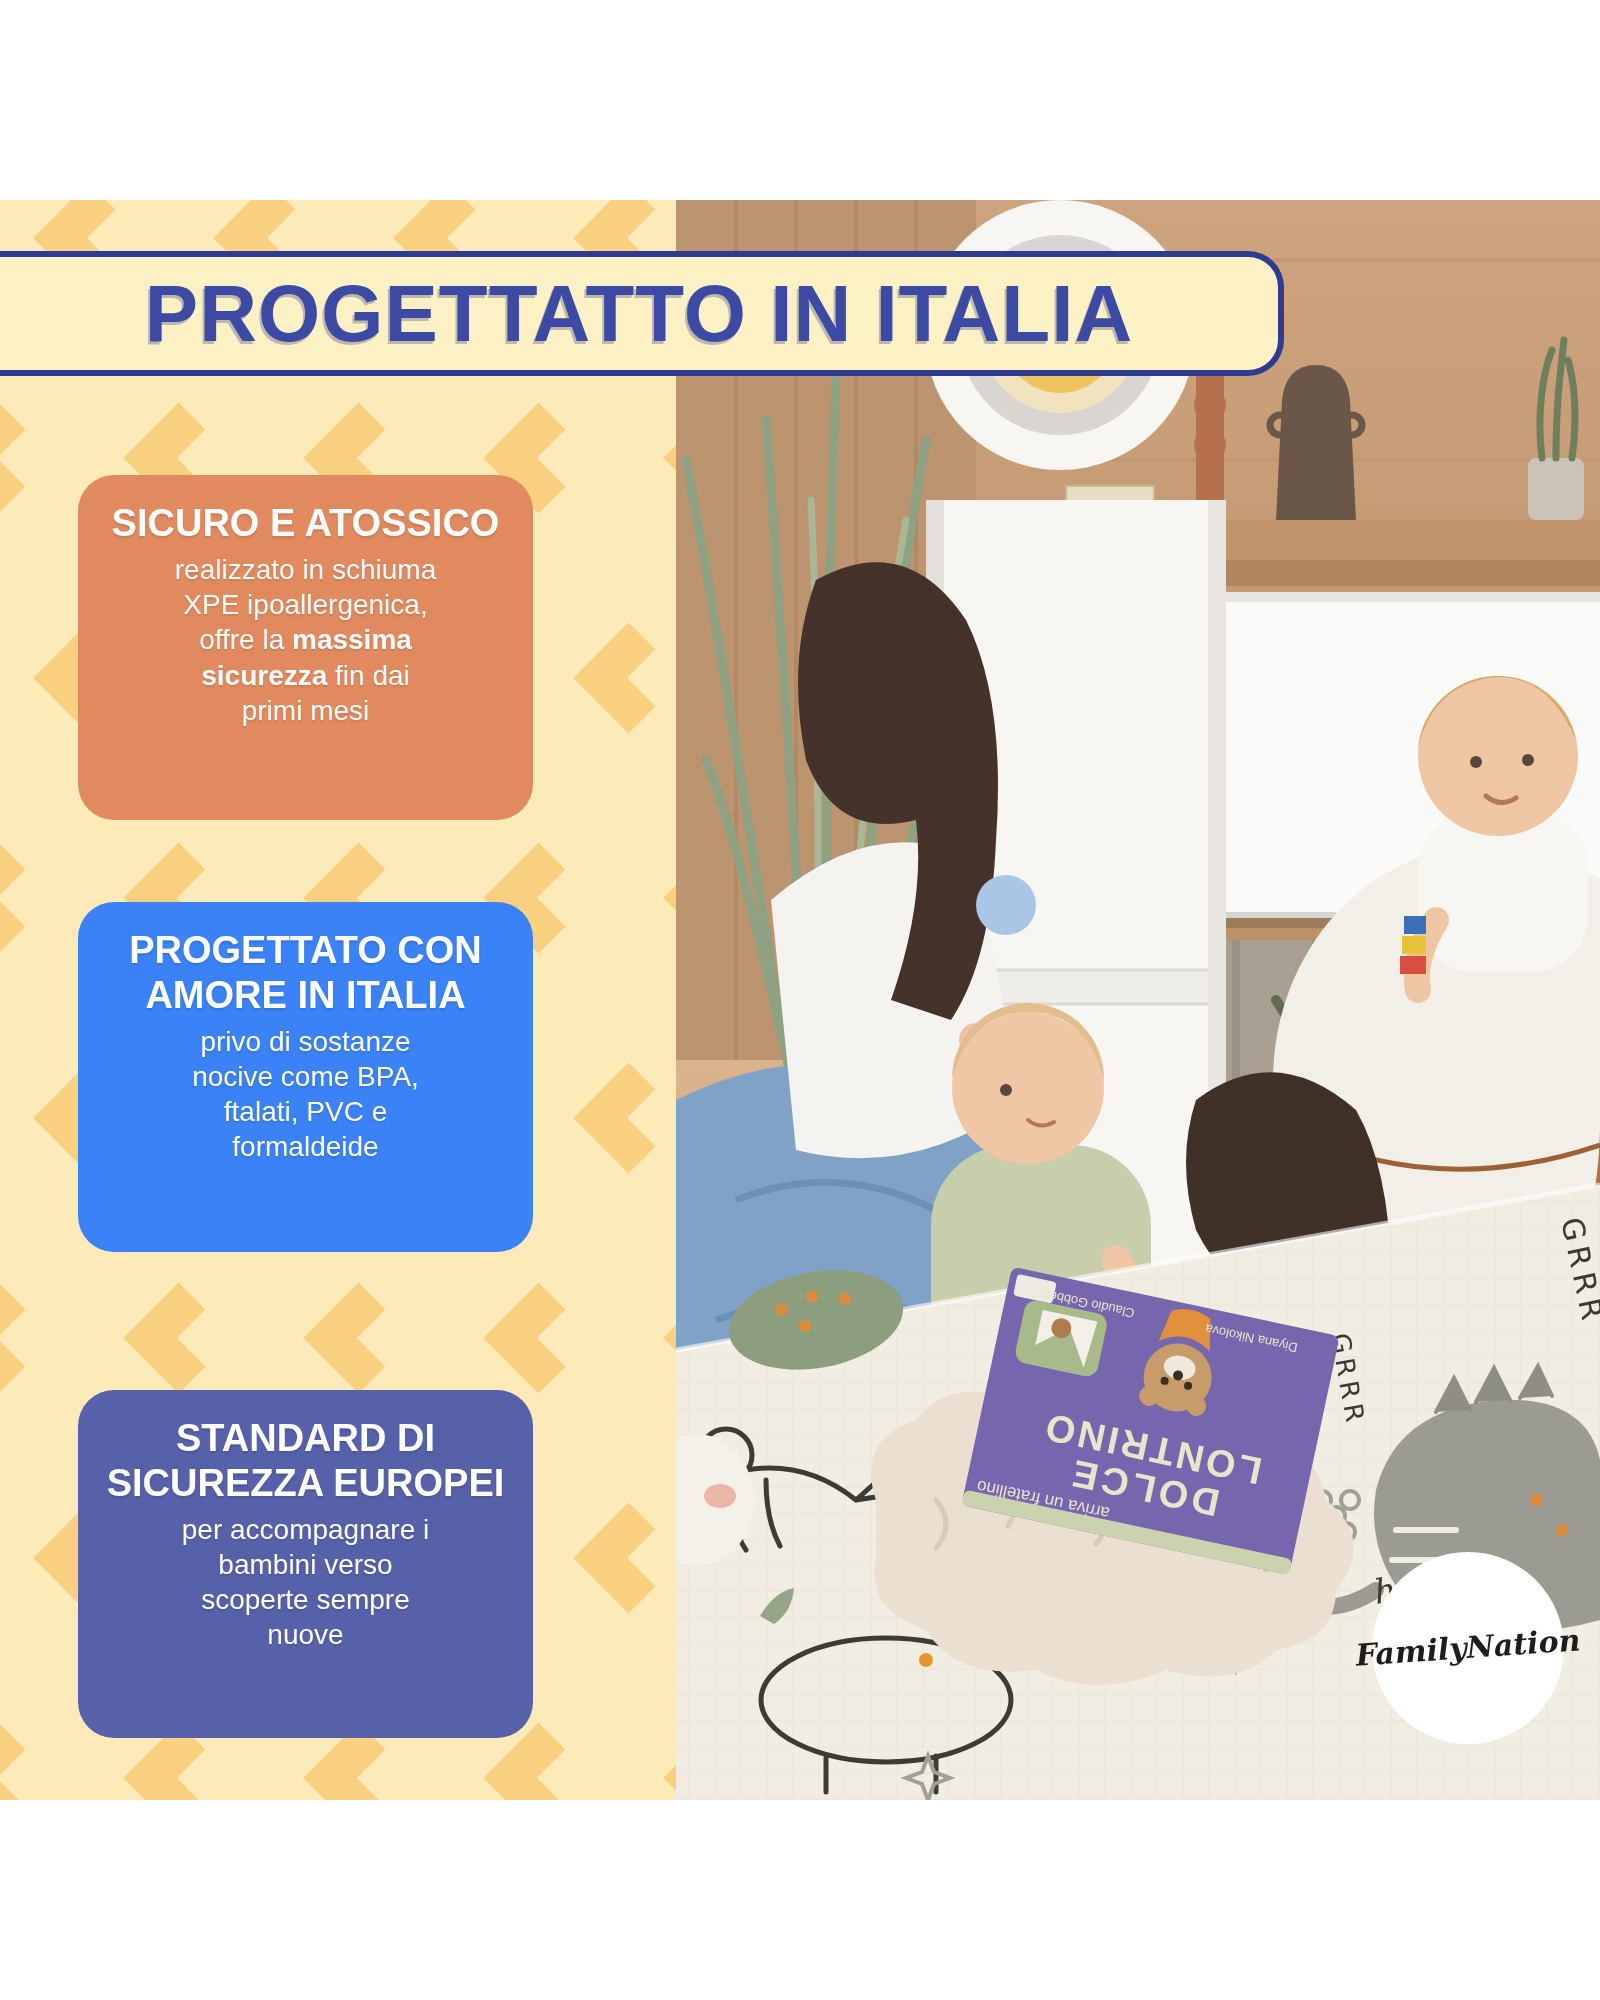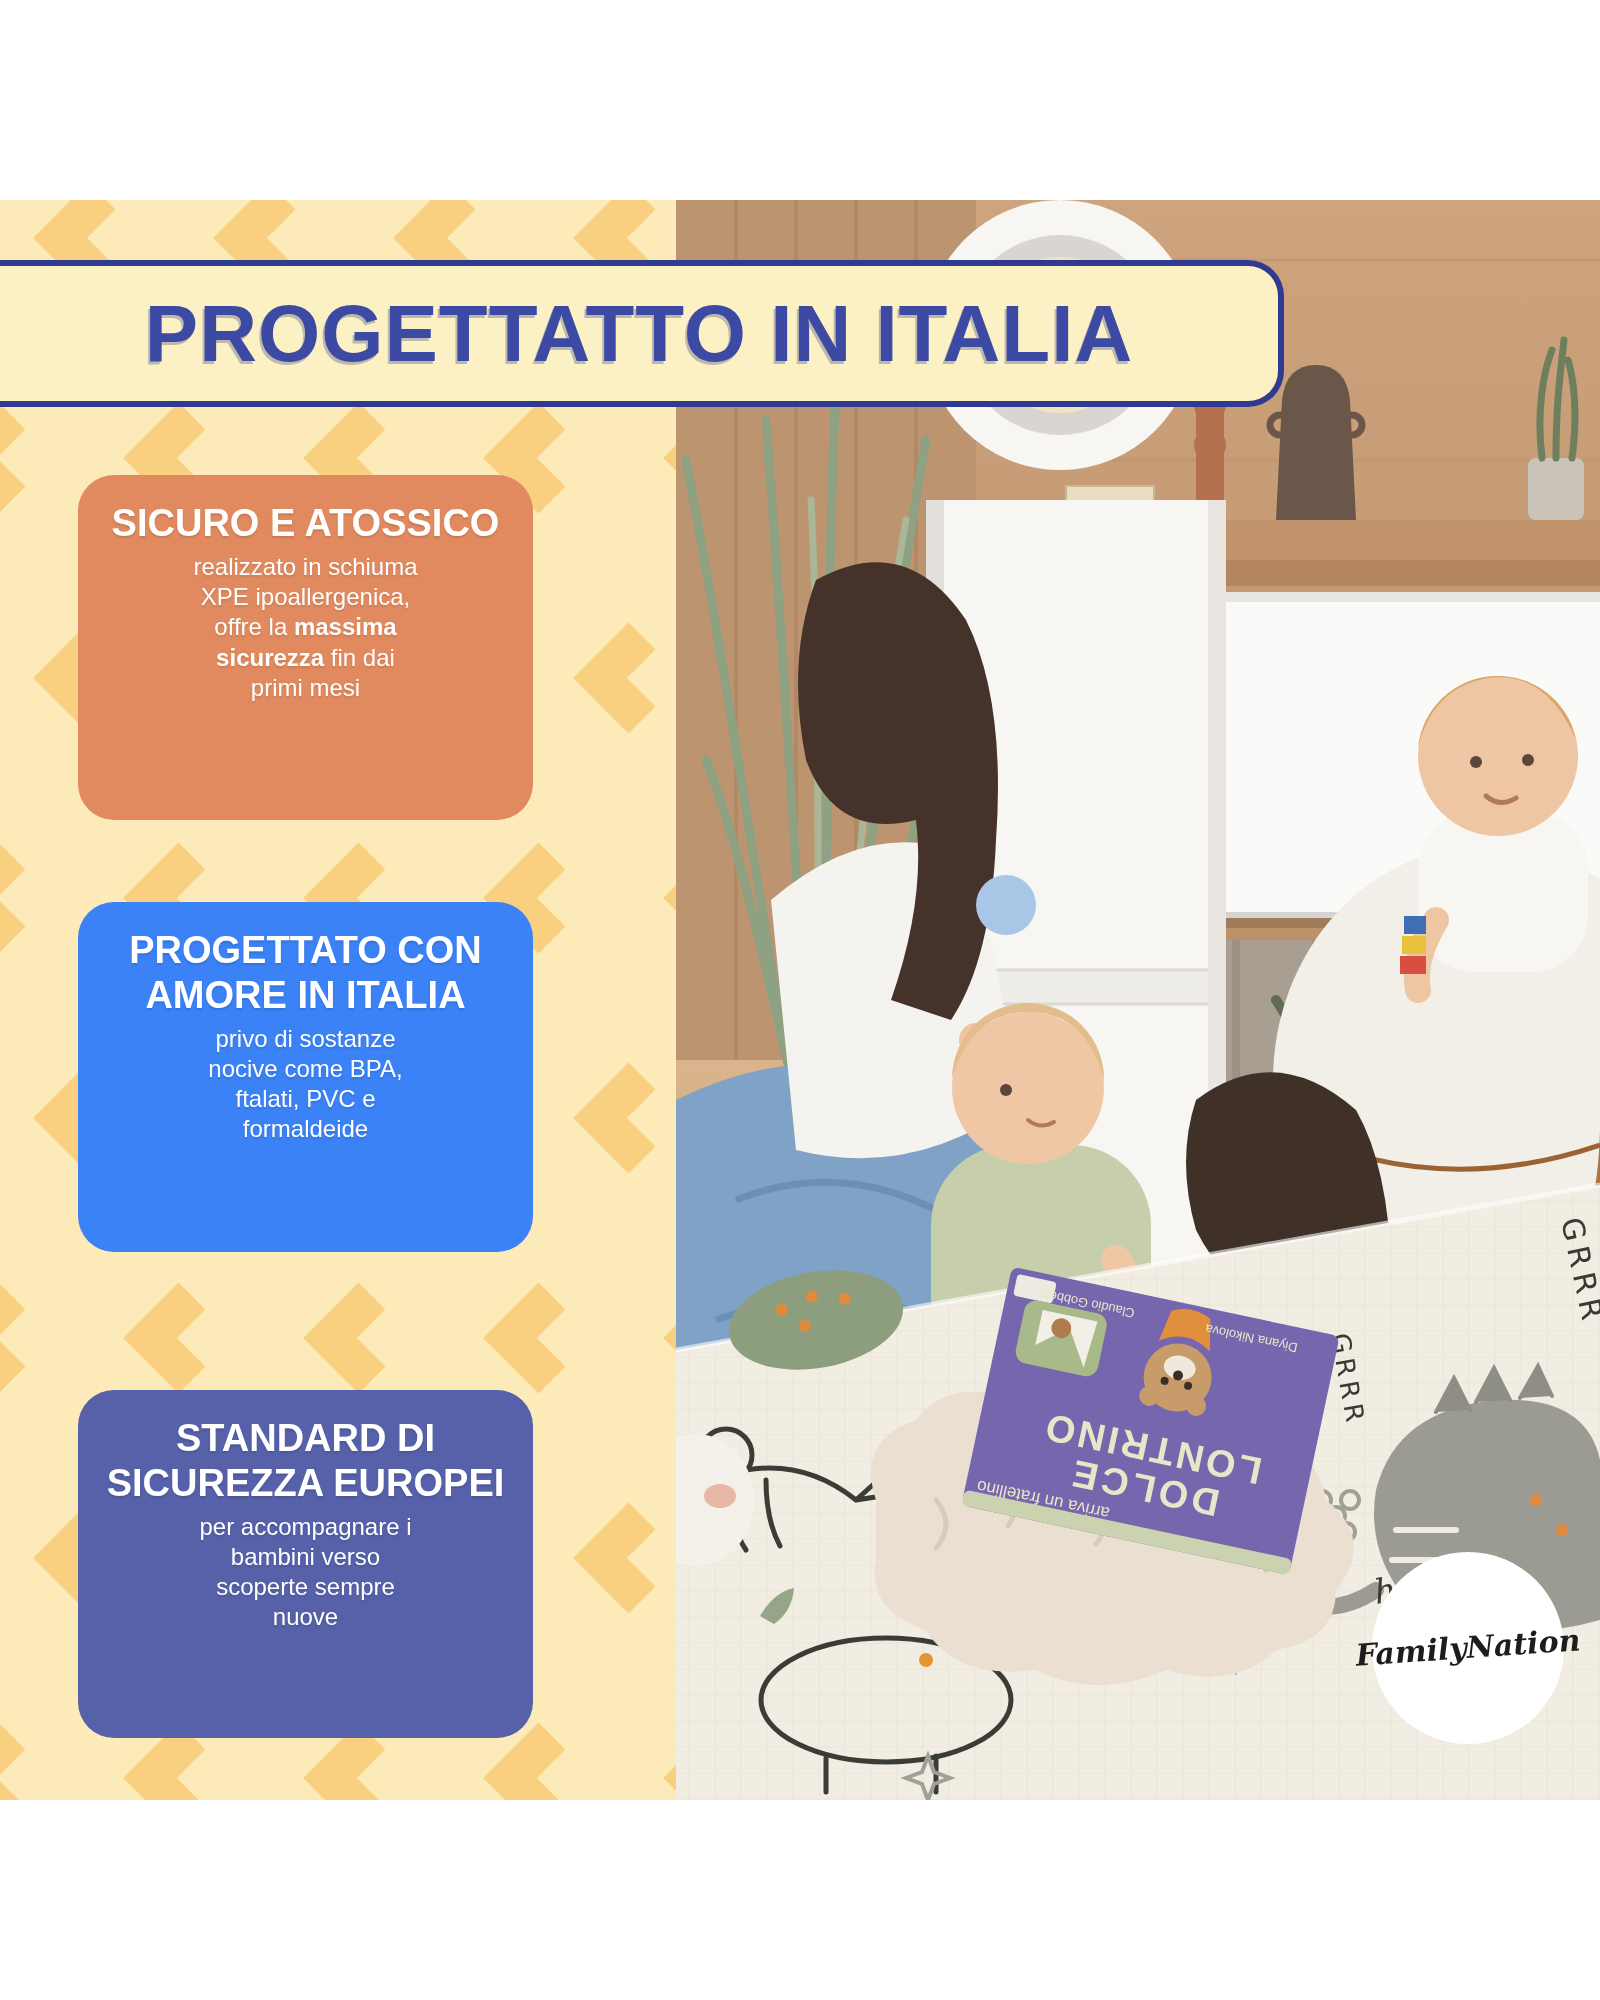--- a/index.html
+++ b/index.html
@@ -6,31 +6,31 @@
   #poster{position:relative;width:1600px;height:2000px;background:#ffffff;overflow:hidden;
           font-family:"Liberation Sans",sans-serif;}
   .band{position:absolute;left:0;width:1600px;background:#ffffff;}
   #band-top{top:0;height:200px;}
   #band-bottom{top:1800px;height:200px;}
   #content{position:absolute;left:0;top:200px;width:1600px;height:1600px;}
   #pattern-panel,#scene{position:absolute;top:0;height:1600px;display:block;}
   #pattern-panel{left:0;width:676px;}
   #scene{left:676px;width:924px;}
   
-  #banner{position:absolute;left:0;top:60px;width:1284px;height:147px;box-sizing:border-box;
+  #banner{position:absolute;left:0;top:51px;width:1284px;height:125px;box-sizing:border-box;
           border:6px solid #2e3b90;border-left:none;border-radius:0 36px 36px 0;
           background:#fbf1c4;z-index:5;display:flex;align-items:center;justify-content:center;}
   #banner .t{font-weight:bold;font-size:80px;letter-spacing:1px;color:#3d4aa3;
              text-shadow:-2px 3px 0 rgba(43,52,116,0.30);white-space:nowrap;}
   
   .card{position:absolute;left:78px;width:455px;box-sizing:border-box;border-radius:36px;
         color:#ffffff;text-align:center;z-index:4;padding:26px 16px 8px 16px;}
   .card .title{font-weight:bold;font-size:38px;line-height:1.18;white-space:pre-line;
                text-shadow:0 2px 2px rgba(0,0,0,0.12);}
-  .card .body{font-size:24px;line-height:1.26;white-space:pre-line;margin-top:6px;
+  .card .body{font-size:28px;line-height:1.26;white-space:pre-line;margin-top:6px;
               text-shadow:0 2px 2px rgba(0,0,0,0.10);}
   .card .body b{font-weight:bold;}
   #card-1{top:275px;height:345px;}
   #card-2{top:702px;height:350px;}
   #card-3{top:1142px;height:348px;}
 </style>
 </head>
 <body>
 
 <div id="poster">

